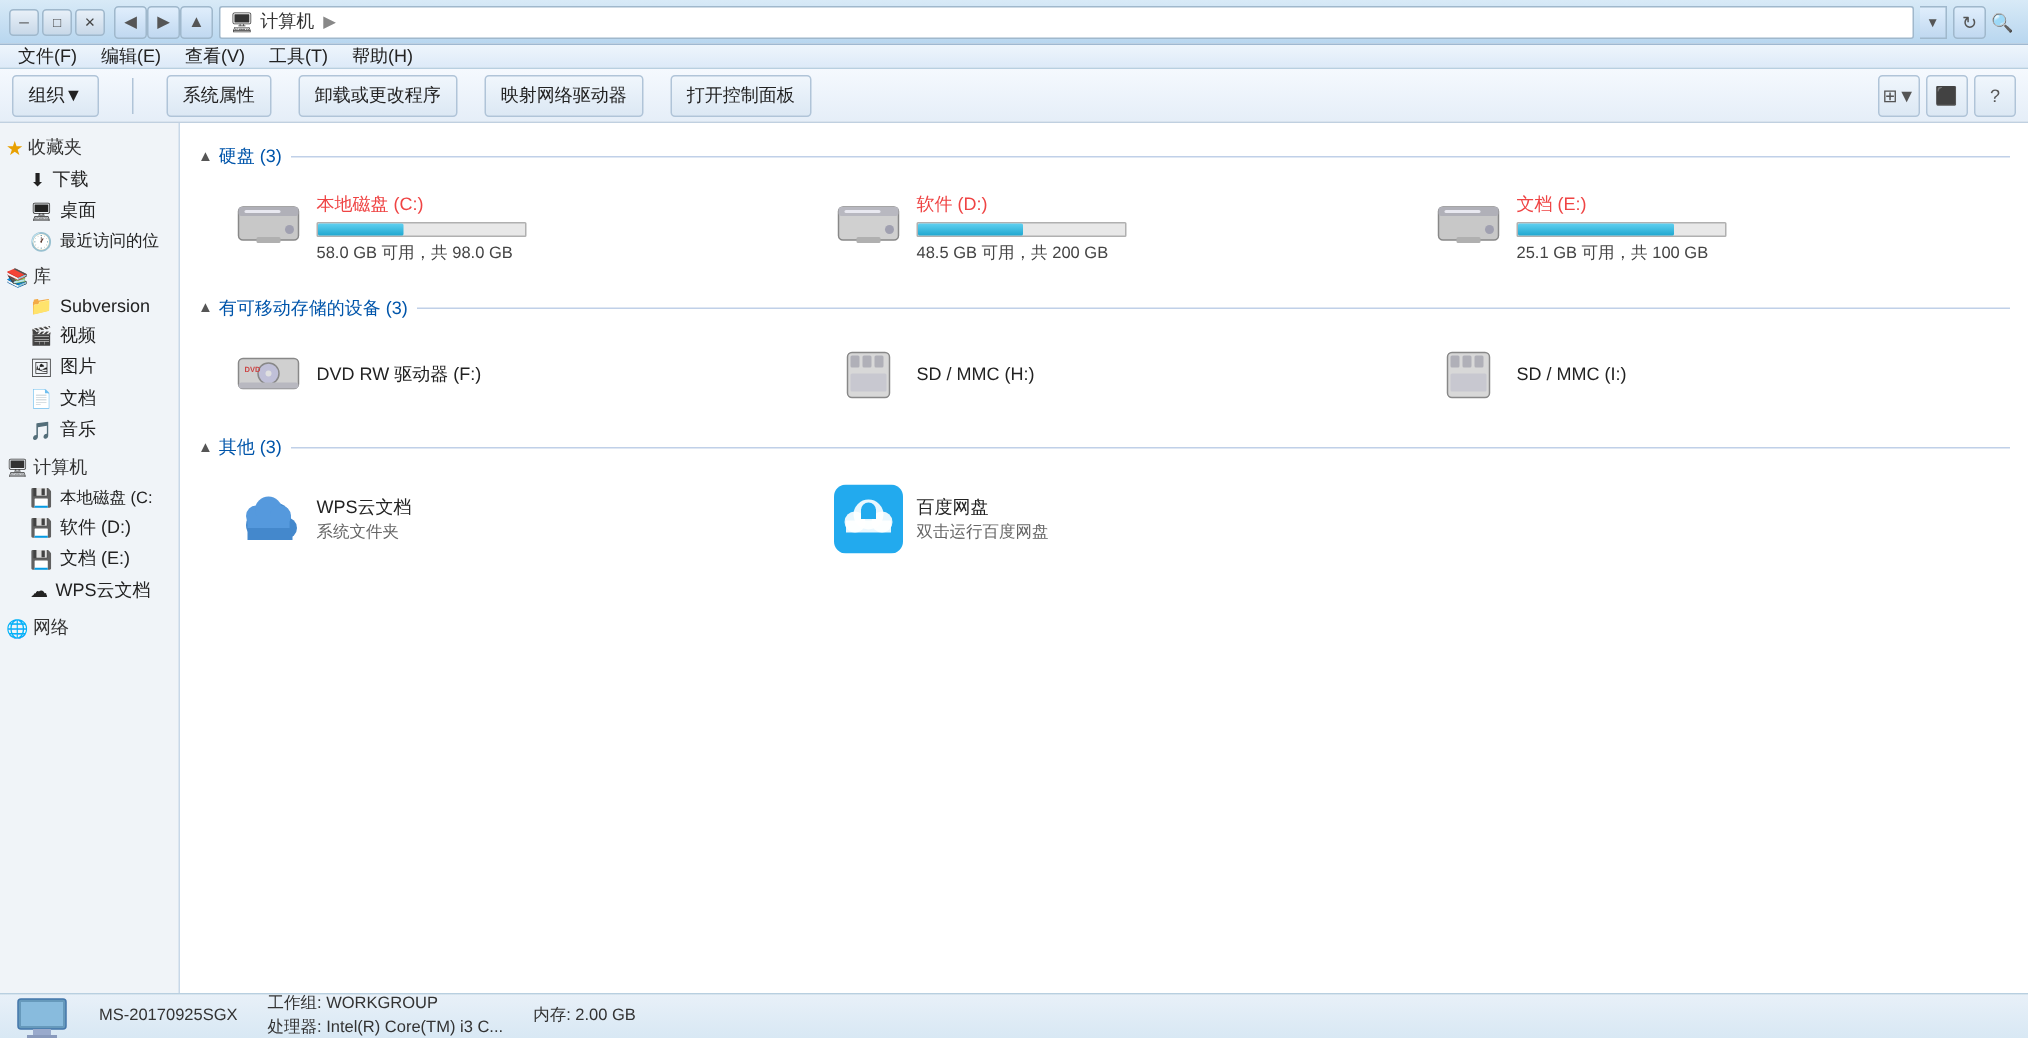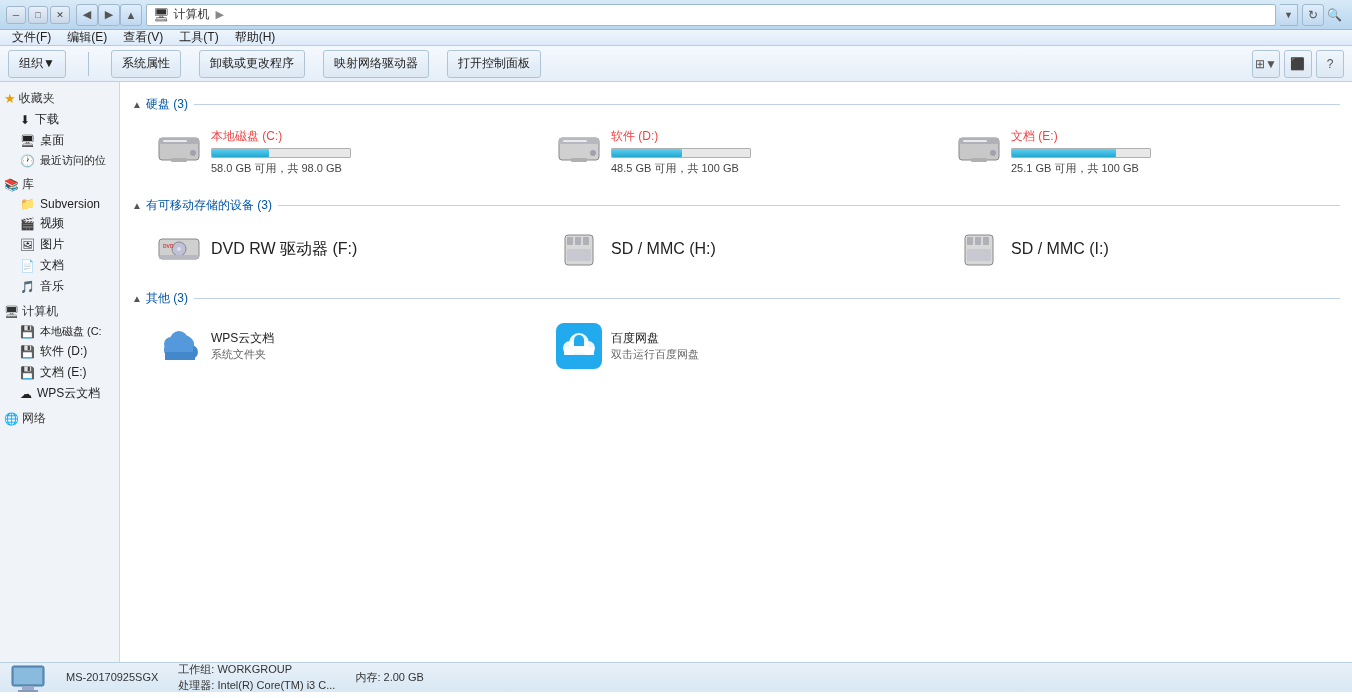--- a/index.html
+++ b/index.html
@@ -214,21 +214,21 @@
     .removable-item {
       display: flex;
       align-items: center;
       gap: 8px;
       padding: 6px;
       border: 1px solid transparent;
       border-radius: 3px;
       cursor: pointer;
     }
     .removable-icon { width: 48px; height: 40px; flex-shrink: 0; display: flex; align-items: center; justify-content: center; }
-    .removable-name { font-size: 16px; color: #222; }
+    .removable-name { font-size: 12px; color: #222; }
 
     .other-grid {
       display: grid;
       grid-template-columns: repeat(3, 1fr);
       gap: 8px;
       padding: 4px 0 8px 16px;
     }
     .other-item {
       display: flex;
       align-items: center;
@@ -424,21 +424,21 @@
             <circle cx="36" cy="23" r="3" fill="#a0a0b0"></circle>
             <rect x="6" y="10" width="24" height="2" rx="1" fill="#e8e8f0"></rect>
             <rect x="14" y="28" width="16" height="4" rx="1" fill="#b0b0b0"></rect>
           </svg>
         </div>
         <div class="drive-info">
           <div class="drive-name">软件 (D:)</div>
           <div class="drive-bar-bg">
             <div class="drive-bar-fill" style="width: 51%;"></div>
           </div>
-          <div class="drive-free">48.5 GB 可用，共 100 GB</div>
+          <div class="drive-free">48.5 GB 可用，共 200 GB</div>
         </div>
       </div>
 
       <div class="drive-item">
         <div class="drive-icon">
           <svg width="44" height="36" viewBox="0 0 44 36">
             <rect x="2" y="8" width="40" height="22" rx="3" fill="#c8c8c8" stroke="#888" stroke-width="1"></rect>
             <rect x="2" y="8" width="40" height="6" rx="2" fill="#b0b0b8"></rect>
             <circle cx="36" cy="23" r="3" fill="#a0a0b0"></circle>
             <rect x="6" y="10" width="24" height="2" rx="1" fill="#e8e8f0"></rect>

